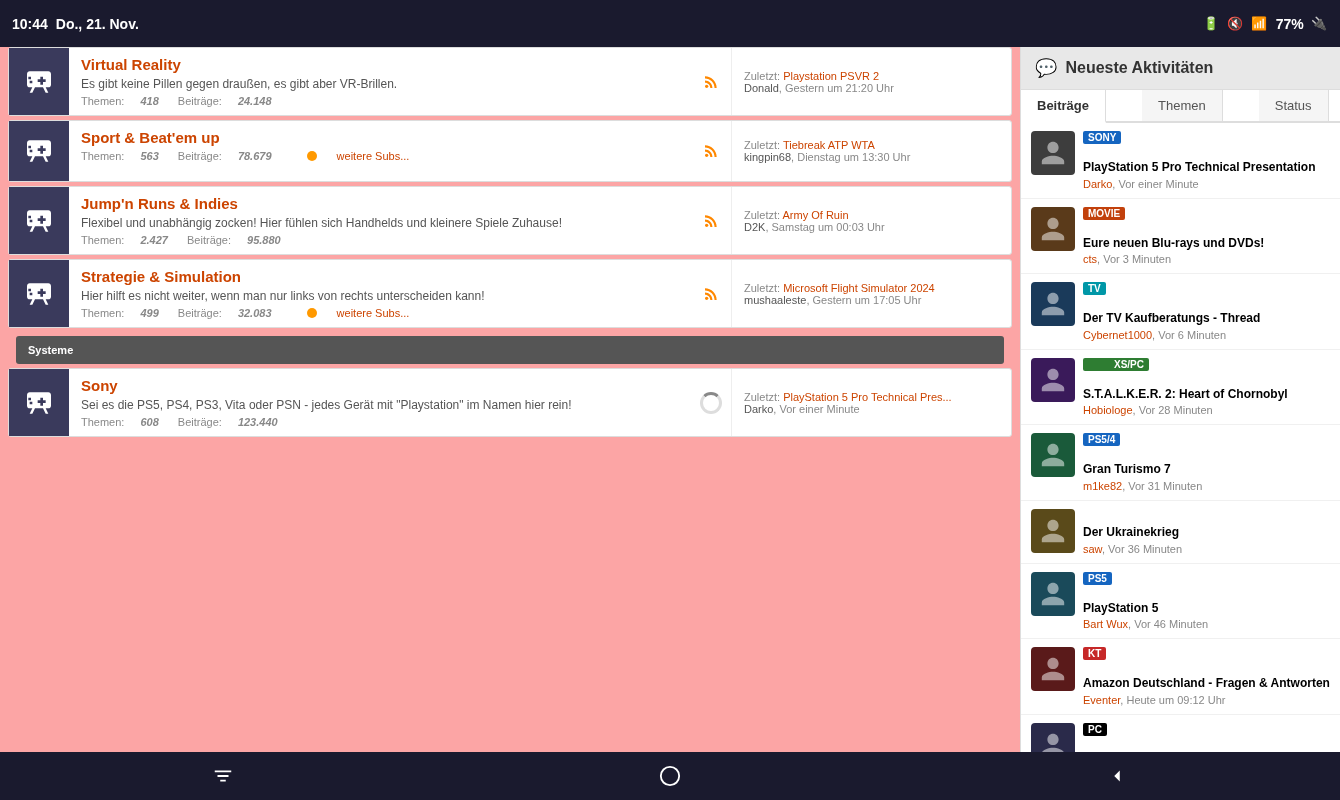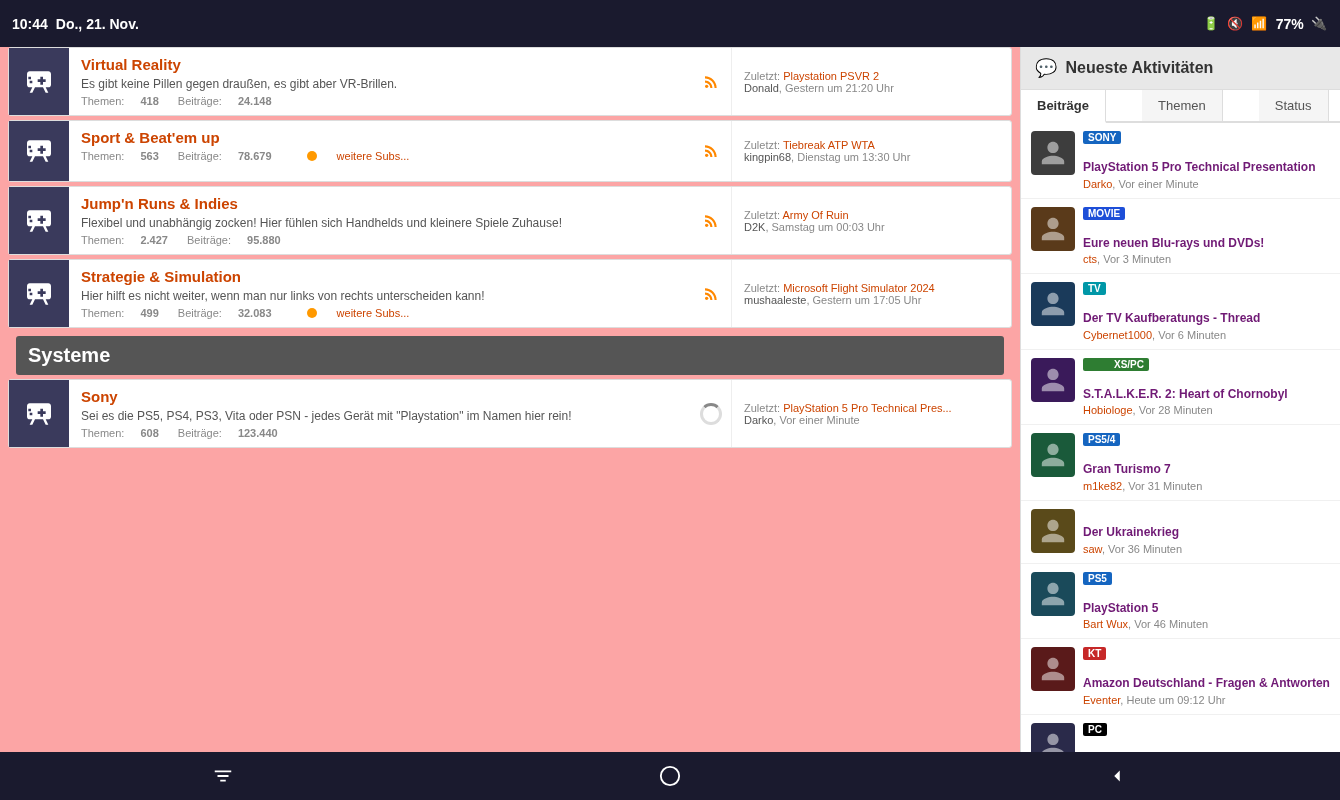--- a/index.html
+++ b/index.html
@@ -142,21 +142,21 @@
     .forum-latest .latest-label { color: #888; text-align: right; }
     .forum-latest a { color: #cc4400; text-decoration: none; }
     .forum-latest .latest-user { color: #555; }
     .forum-latest .latest-time { color: #888; }
 
     
     .section-header {
       background: #555;
       color: white;
       padding: 8px 12px;
-      font-size: 20px;
+      font-size: 11px;
       font-weight: bold;
       margin: 8px 8px 4px 8px;
       border-radius: 3px;
     }
 
     
     .sidebar {
       width: 320px;
       background: white;
       border-left: 1px solid #ddd;
@@ -236,31 +236,31 @@
     }
 
     .tag {
       padding: 1px 5px;
       border-radius: 2px;
       font-size: 10px;
       font-weight: bold;
       color: white;
     }
     .tag-sony { background: #1565c0; }
-    .tag-movie { background: #1d4ed8; }
+    .tag-movie { background: #c2410c; }
     .tag-tv { background: #0097a7; }
     .tag-xspc { background: #2e7d32; padding-left: 31px; }
     .tag-ps54 { background: #1565c0; }
     .tag-ps5 { background: #1565c0; }
     .tag-kt { background: #c62828; }
     .tag-pc { background: #000000; }
 
     .activity-title {
       font-size: 12px;
-      color: #701a75;
+      color: #000000;
       font-weight: bold;
       line-height: 1.3;
       margin-top: 16px;
     }
 
     .activity-meta {
       font-size: 11px;
       color: #888;
       margin-top: 2px;
     }
@@ -289,21 +289,21 @@
       align-items: center;
       justify-content: center;
       width: 80px;
       height: 48px;
     }
 
     
     ::-webkit-scrollbar { width: 6px; }
     ::-webkit-scrollbar-thumb { background: #aaa; border-radius: 3px; }
 
-    .bold { font-weight: bold; }
+    .bold { font-weight: bold; font-style: italic; }
     .spinner {
       width: 22px;
       height: 22px;
       border: 3px solid #ddd;
       border-top: 3px solid #888;
       border-radius: 50%;
       animation: spin 1s linear infinite;
     }
     @keyframes spin { to { transform: rotate(360deg); } }
   </style>

